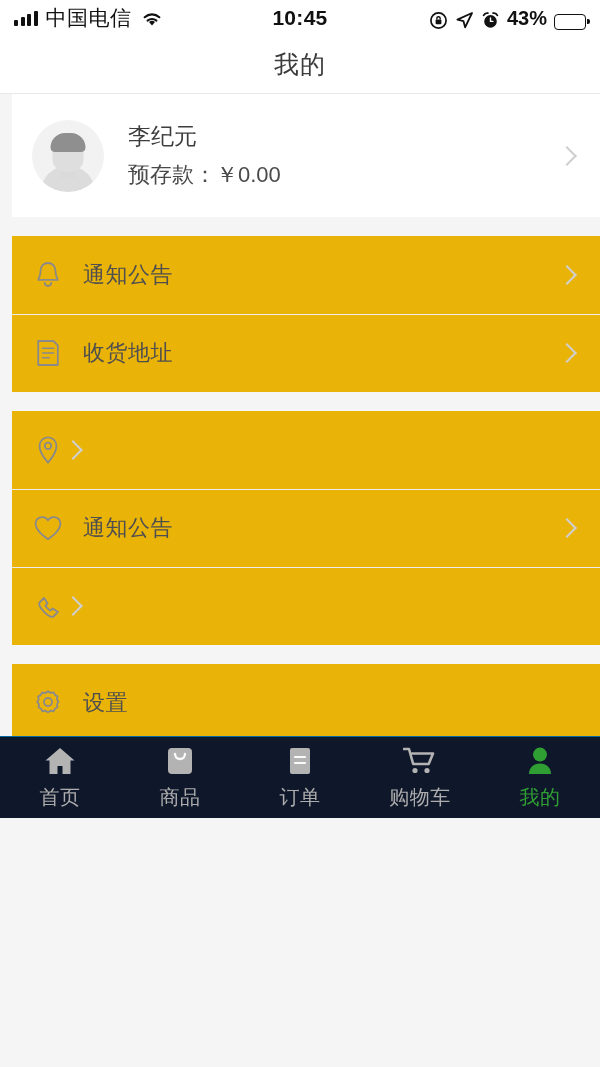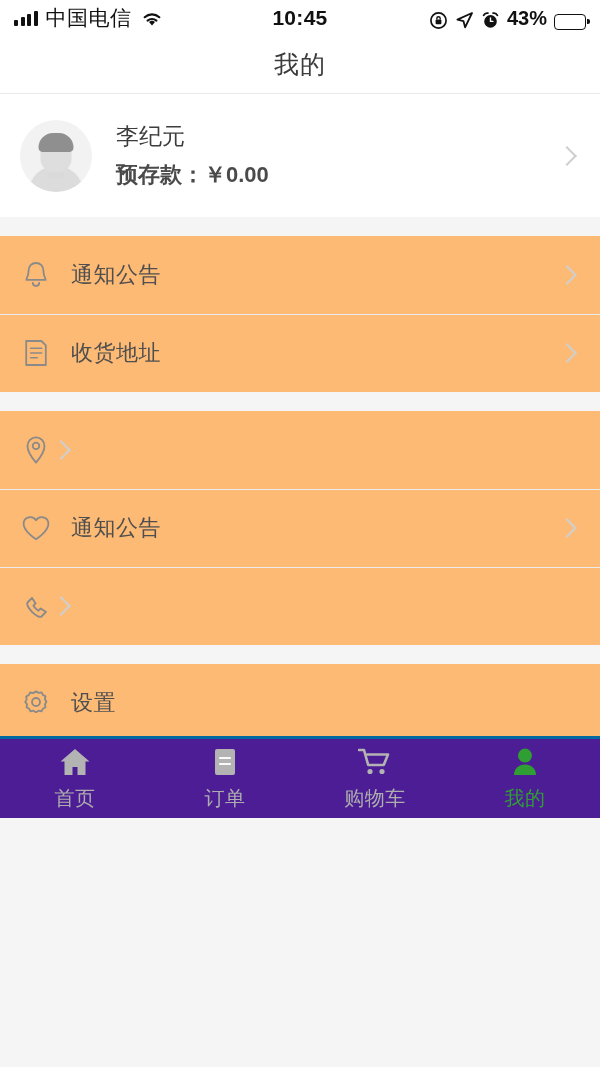--- a/index.html
+++ b/index.html
@@ -35,44 +35,44 @@
   .navbar {
     flex:0 0 58px; height:58px; background:#ffffff;
     display:flex; align-items:center; justify-content:center;
     border-bottom:1px solid #e9e9ea;
   }
   .nav-title { font-size:25px; color:#3c3c3c; letter-spacing:1px; }
 
   
   .content { flex:1 1 auto; overflow:hidden; background:#f5f5f6; }
   .gap { height:19px; background:#f5f5f6; }
-  .card { background:#ffffff; }
+  .card { background:#ffffff;margin-left:12px; }
 
   
   .profile { height:123px; display:flex; align-items:center; padding:0 22px 0 20px; background:#fff; }
   .avatar { width:72px; height:72px; border-radius:50%; background:#f2f2f2; position:relative; overflow:hidden; flex:0 0 72px; }
   .avatar .head { position:absolute; left:50%; top:17px; transform:translateX(-50%); width:31px; height:35px; background:#dedede; border-radius:15px 15px 13px 13px; }
   .avatar .hair { position:absolute; left:50%; top:13px; transform:translateX(-50%); width:35px; height:19px; background:#8f8f8f; border-radius:17px 17px 5px 5px; }
   .avatar .neck { position:absolute; left:50%; top:46px; transform:translateX(-50%); width:16px; height:12px; background:#dadada; }
   .avatar .body { position:absolute; left:50%; bottom:-4px; transform:translateX(-50%); width:54px; height:30px; background:#dcdcdc; border-radius:26px 26px 0 0; }
   .pinfo { margin-left:24px; flex:1 1 auto; }
   .pname { font-size:23px; color:#3d3d3d; line-height:1.45; }
-  .pbal { font-size:22px; color:#4a4a4a; line-height:1.5; margin-top:5px;font-weight:bold; }
-
-  
-  .row { height:78px; display:flex; align-items:center; padding:0 22px 0 18px; background:#fdba74; position:relative; }
+  .pbal { font-size:22px; color:#4a4a4a; line-height:1.5; margin-top:5px; }
+
+  
+  .row { height:78px; display:flex; align-items:center; padding:0 22px 0 18px; background:#eab308; position:relative; }
   .row + .row::before { content:""; position:absolute; left:0; right:0; top:0; height:1px; background:#ececec; }
   .row .ico { width:36px; height:36px; flex:0 0 36px; display:flex; align-items:center; justify-content:center; color:#8a8a8a; }
   .row .label { margin-left:17px; font-size:22px; color:#4f4f4f; flex:1 1 auto; letter-spacing:.5px; }
   .chev { width:14px; height:14px; border-right:2px solid #cfcfcf; border-top:2px solid #cfcfcf; transform:rotate(45deg); flex:0 0 14px; margin-right:4px; }
 
   
   .tabbar {
-    flex:0 0 82px; height:82px; background:#4c1d95;
-    border-top:3px solid #0369a1; display:flex; align-items:center;
+    flex:0 0 82px; height:82px; background:#0f172a;
+    border-top:1px solid #0369a1; display:flex; align-items:center;
   }
   .tab { flex:1 1 0; display:flex; flex-direction:column; align-items:center; justify-content:center; gap:7px; }
   .tab .ticon { width:34px; height:32px; display:flex; align-items:center; justify-content:center; color:#b3b3b3; }
   .tab .tlabel { font-size:20px; color:#adadad; letter-spacing:.5px; }
   .tab.active .ticon { color:#2f9e33; }
   .tab.active .tlabel { color:#2f9e33; }
   svg { display:block; }
 </style>
 </head>
 <body>
@@ -220,20 +220,29 @@
     <div class="tab">
       <span class="ticon">
         <svg width="32" height="30" viewBox="0 0 32 30">
             <path d="M16 2L1.5 14.5h4V28h8v-8h5v8h8V14.5h4z" fill="currentColor"></path>
           </svg>
       </span>
       <span class="tlabel">首页</span>
     </div>
     <div class="tab">
       <span class="ticon">
+        <svg width="28" height="30" viewBox="0 0 28 30">
+            <rect x="2" y="2" width="24" height="26" rx="4" fill="currentColor"></rect>
+            <path d="M9 8a5 5 0 0010 0" fill="none" stroke="#fafafa" stroke-width="2.4" stroke-linecap="round"></path>
+          </svg>
+      </span>
+      <span class="tlabel">商品</span>
+    </div>
+    <div class="tab">
+      <span class="ticon">
         <svg width="26" height="30" viewBox="0 0 26 30">
             <rect x="3" y="2" width="20" height="26" rx="2" fill="currentColor"></rect>
             <path d="M8 11h10M8 17h10" stroke="#fafafa" stroke-width="2.2" stroke-linecap="round"></path>
           </svg>
       </span>
       <span class="tlabel">订单</span>
     </div>
     <div class="tab">
       <span class="ticon">
         <svg width="34" height="30" viewBox="0 0 34 30">

